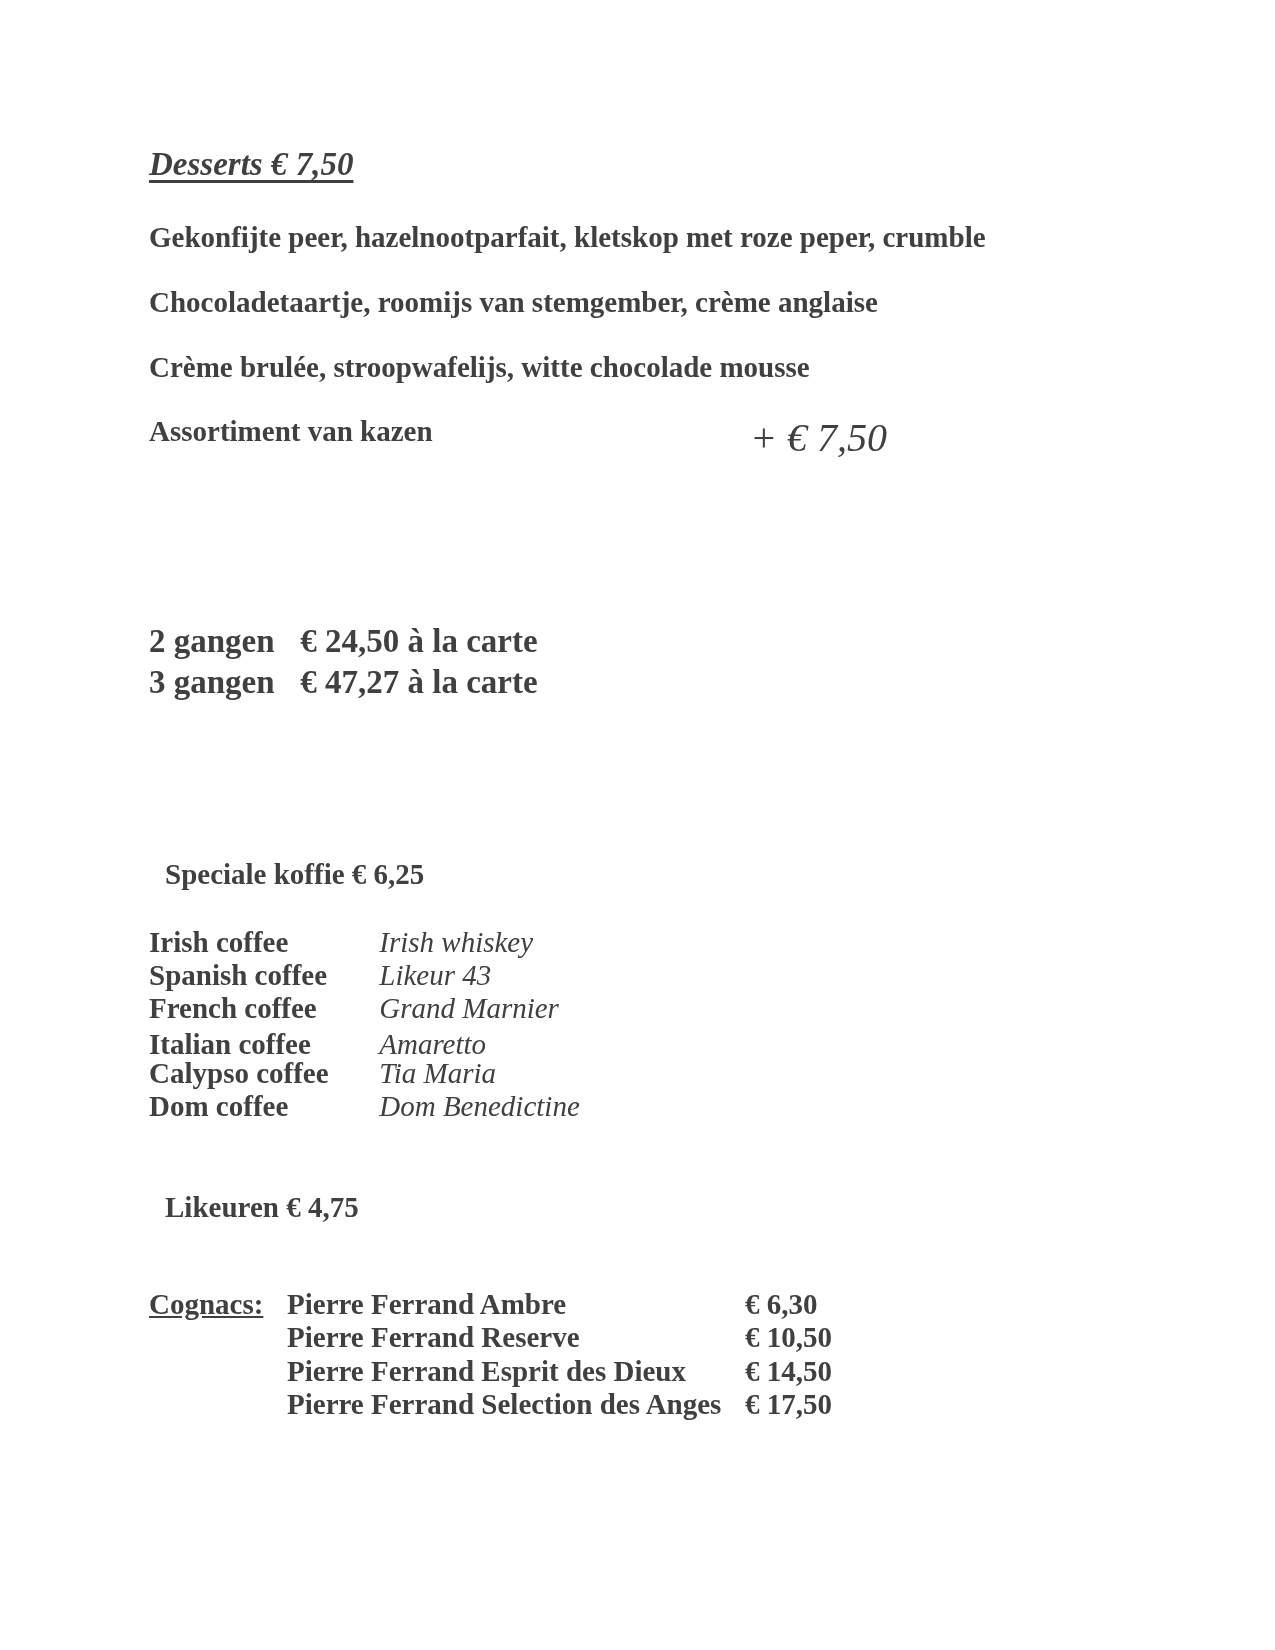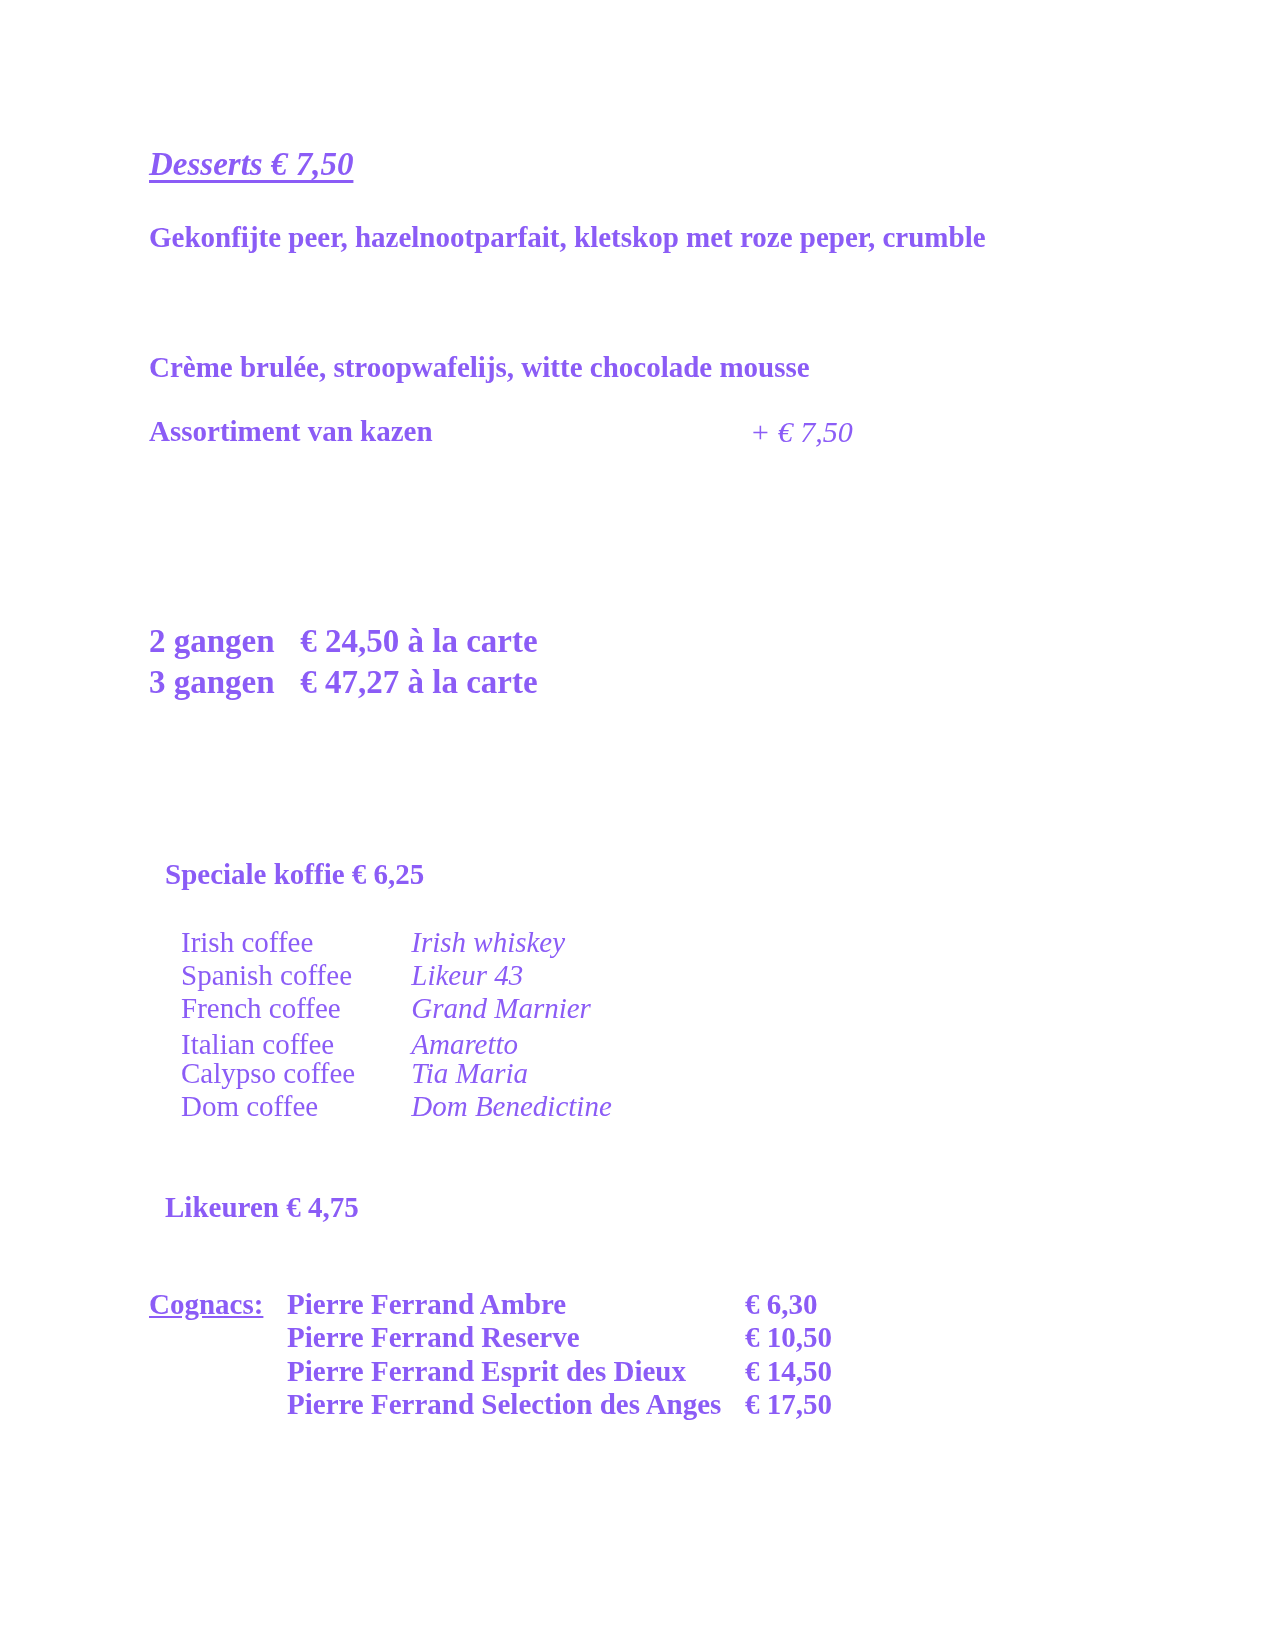--- a/index.html
+++ b/index.html
@@ -5,21 +5,21 @@
   html, body {
     margin: 0;
     padding: 0;
     background: #ffffff;
   }
   .page {
     position: relative;
     width: 1275px;
     height: 1650px;
     background: #ffffff;
-    color: #8b5cf6;
+    color: #404040;
     font-family: "Liberation Serif", "DejaVu Serif", serif;
     overflow: hidden;
   }
   .abs {
     position: absolute;
     white-space: nowrap;
     line-height: 1.15;
   }
   .title {
     left: 149px;
@@ -44,21 +44,21 @@
   }
   .cheese-label {
     font-weight: bold;
   }
   .cheese-price {
     position: absolute;
     left: 601px;
     top: 0;
     font-style: italic;
     font-weight: normal;
-    font-size: 30px;
+    font-size: 40px;
     text-align: center;
   }
   .gangen-row {
     left: 149px;
     font-size: 33px;
     font-weight: bold;
   }
   .gangen-label {
     display: inline-block;
     width: 143px;
@@ -69,22 +69,21 @@
     font-size: 29px;
     font-weight: bold;
   }
   .coffee-row {
     left: 149px;
     font-size: 29px;
   }
   .coffee-name {
     display: inline-block;
     width: 223px;
-    font-weight: normal;
-    margin-left: 32px;
+    font-weight: bold;
   }
   .coffee-liqueur {
     font-style: italic;
   }
   .cognac-row {
     left: 149px;
     font-size: 29px;
     font-weight: bold;
   }
   .cognac-group-label {
@@ -98,20 +97,21 @@
   }
 </style>
 </head>
 <body>
 
 <div class="page">
 
   <div class="abs title">Desserts € 7,50</div>
 
   <div class="abs dessert-line" style="top:221px">Gekonfijte peer, hazelnootparfait, kletskop met roze peper, crumble</div>
+  <div class="abs dessert-line" style="top:286px">Chocoladetaartje, roomijs van stemgember, crème anglaise</div>
   <div class="abs dessert-line" style="top:351px">Crème brulée, stroopwafelijs, witte chocolade mousse</div>
 
   <div class="abs cheese-row">
     <span class="cheese-label">Assortiment van kazen</span>
     <span class="cheese-price">+ € 7,50</span>
   </div>
 
   <div class="abs gangen-row" style="top:615px">
     <span class="gangen-label">2 gangen</span>
     <span class="gangen-price">€ 24,50 à la carte</span>

